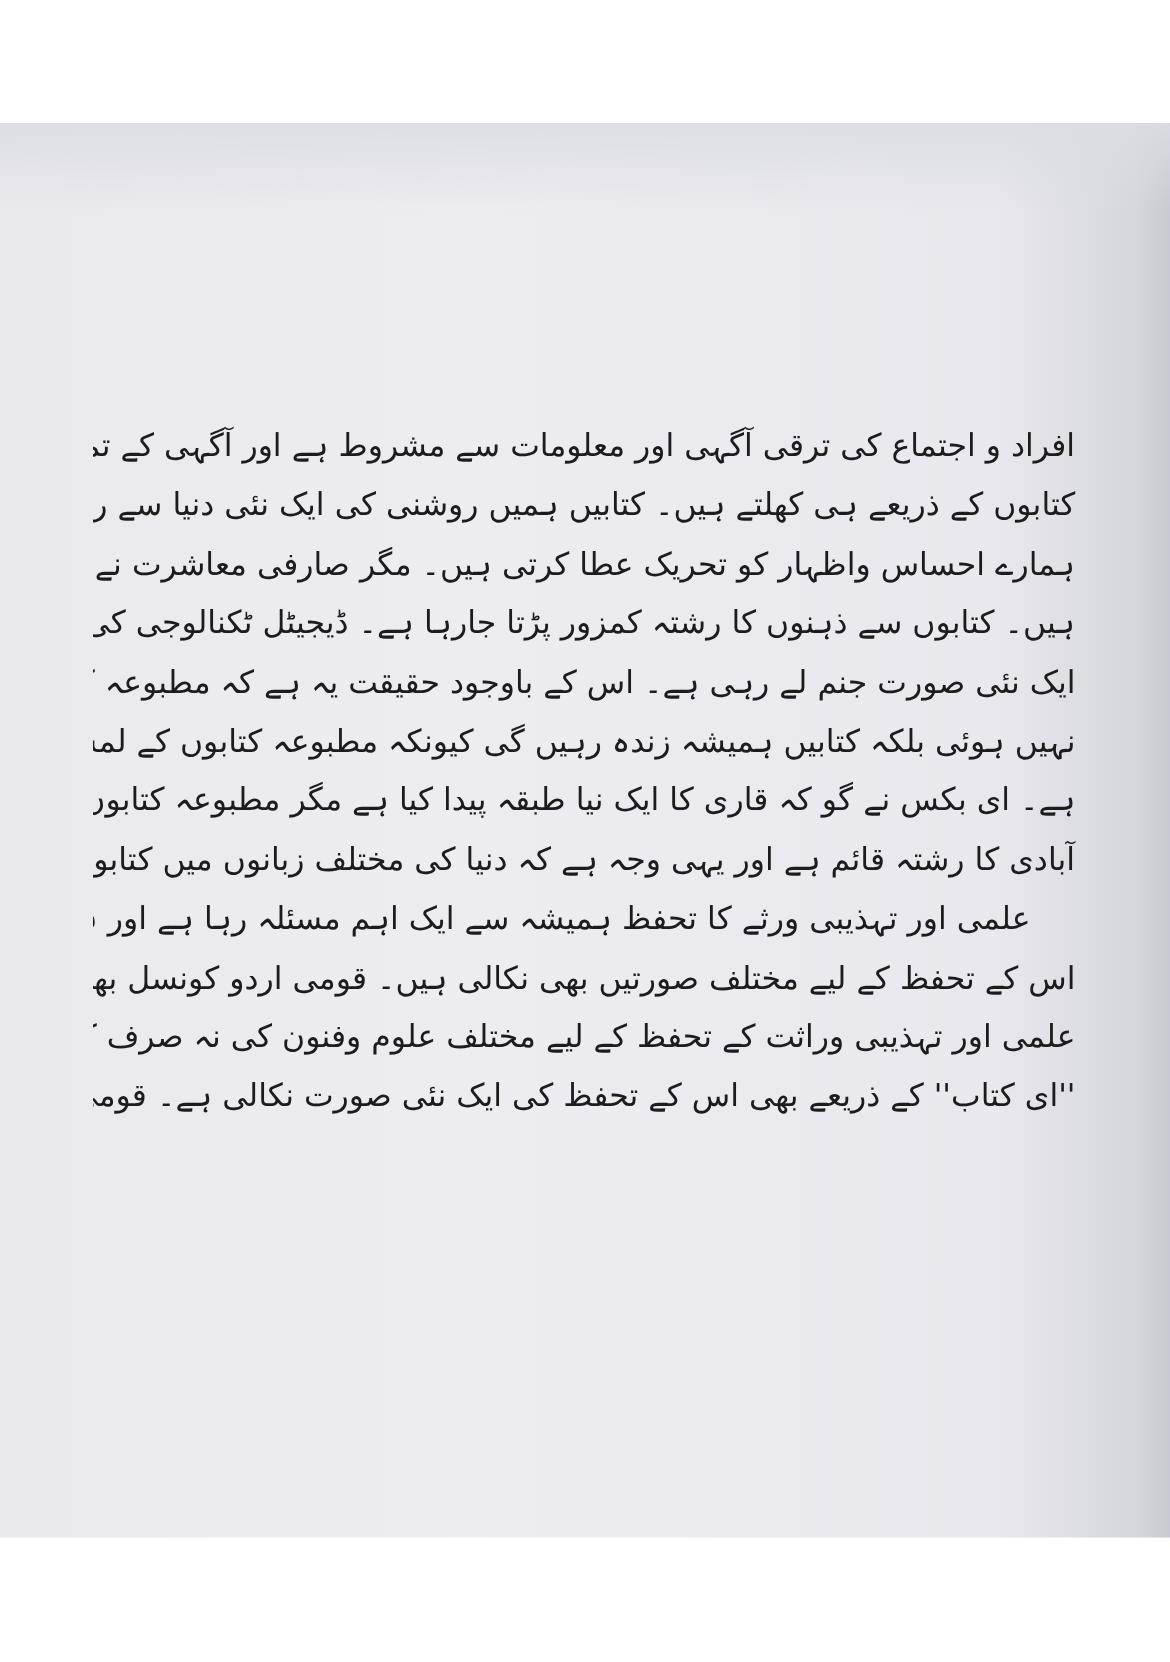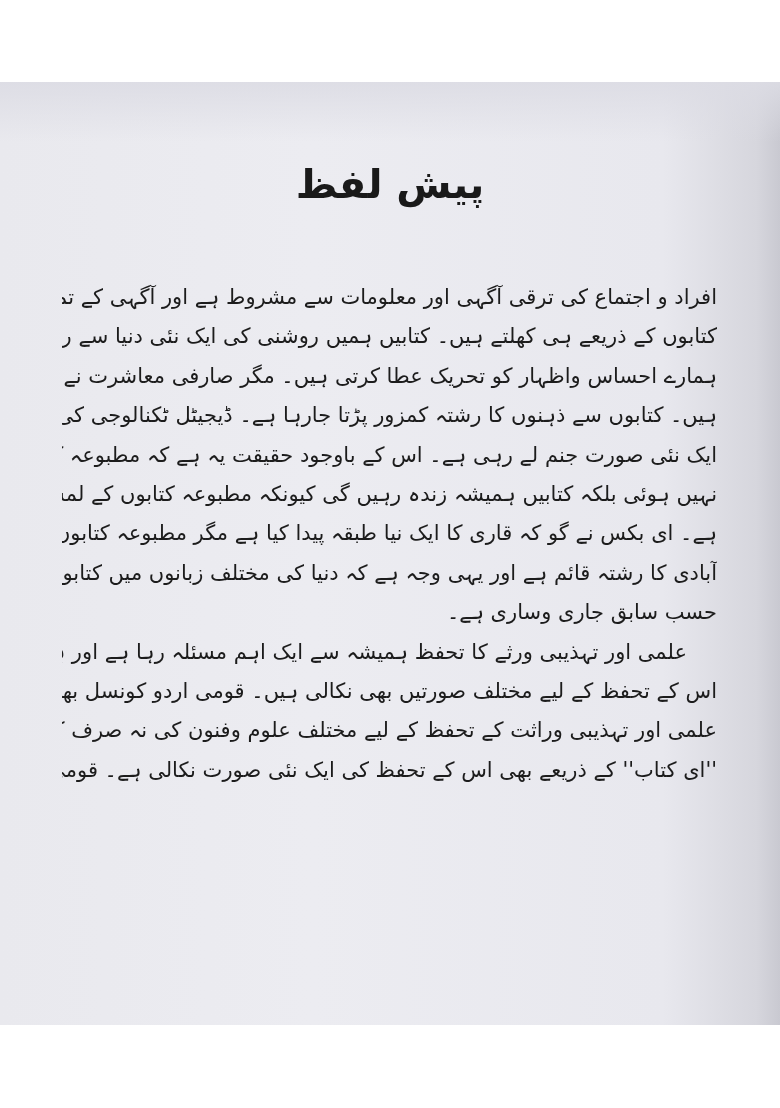--- a/index.html
+++ b/index.html
@@ -68,33 +68,31 @@
     padding-right: 30px;
   }
   .lead {
     font-weight: normal;
   }
 </style>
 </head>
 <body>
 
 <div class="page">
-  <div class="heading">پیش لفظ</div>
 
   <div class="body-text">
     <div>
       <span class="line"><span class="lead">افراد</span><span> و اجتماع کی ترقی آگہی اور معلومات سے مشروط ہے اور آگہی کے تمام دروازے</span></span>
       <span class="line">کتابوں کے ذریعے ہی کھلتے ہیں۔ کتابیں ہمیں روشنی کی ایک نئی دنیا سے روشناس کراتی ہیں اور</span>
       <span class="line">ہمارے احساس واظہار کو تحریک عطا کرتی ہیں۔ مگر صارفی معاشرت نے ہماری ترجیحات بدل دی</span>
       <span class="line">ہیں۔ کتابوں سے ذہنوں کا رشتہ کمزور پڑتا جارہا ہے۔ ڈیجیٹل ٹکنالوجی کی وجہ سے متبادل قرأت کی</span>
       <span class="line">ایک نئی صورت جنم لے رہی ہے۔ اس کے باوجود حقیقت یہ ہے کہ مطبوعہ کتابوں کی معنویت کم</span>
       <span class="line">نہیں ہوئی بلکہ کتابیں ہمیشہ زندہ رہیں گی کیونکہ مطبوعہ کتابوں کے لمس کی لذت ہی کچھ اور ہوتی</span>
       <span class="line">ہے۔ ای بکس نے گو کہ قاری کا ایک نیا طبقہ پیدا کیا ہے مگر مطبوعہ کتابوں سے آج بھی دنیا کی بڑی</span>
       <span class="line">آبادی کا رشتہ قائم ہے اور یہی وجہ ہے کہ دنیا کی مختلف زبانوں میں کتابوں کی اشاعت کا سلسلہ</span>
-      <span class="line last">حسب سابق جاری وساری ہے۔</span>
     </div>
     <div>
       <span class="line indent">علمی اور تہذیبی ورثے کا تحفظ ہمیشہ سے ایک اہم مسئلہ رہا ہے اور ہمارے ارباب نظر نے</span>
       <span class="line">اس کے تحفظ کے لیے مختلف صورتیں بھی نکالی ہیں۔ قومی اردو کونسل بھی ایک ایسا ادارہ ہے جس نے</span>
       <span class="line">علمی اور تہذیبی وراثت کے تحفظ کے لیے مختلف علوم وفنون کی نہ صرف کتابیں شائع کی ہیں بلکہ</span>
       <span class="line">''ای کتاب'' کے ذریعے بھی اس کے تحفظ کی ایک نئی صورت نکالی ہے۔ قومی اردو کونسل نے</span>
     </div>
   </div>
 </div>
 

